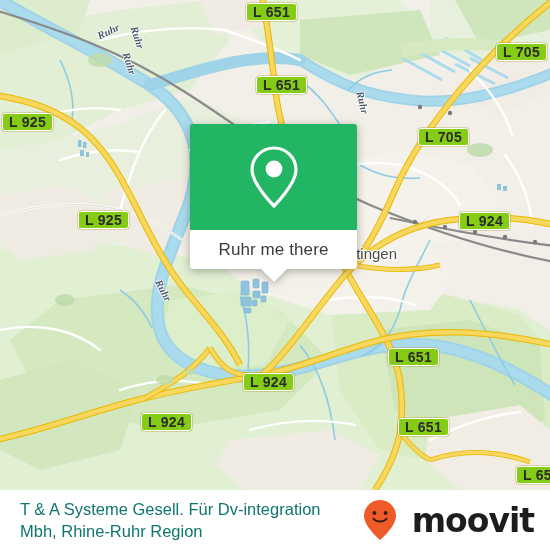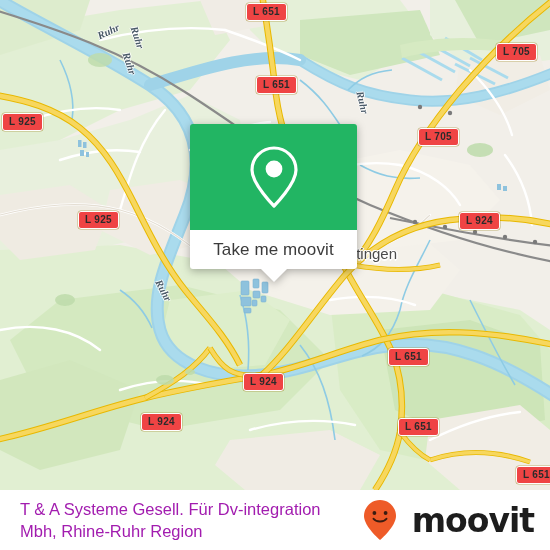--- a/index.html
+++ b/index.html
@@ -14,25 +14,25 @@
   
   #map{
     position:absolute;left:0;top:0;width:550px;height:490px;overflow:hidden;
     background:#f2efe9;
   }
   #map svg{position:absolute;left:0;top:0;}
 
   
   .shield{
     position:absolute;
-    background:#ef4444;
+    background:#84cc16;
     border:1.5px solid #ffffff;
     border-radius:3px;
     color:#2b2b2b;
-    font-size:10px;
+    font-size:14px;
     font-weight:bold;
     letter-spacing:.3px;
     padding:1.5px 6px 2px 6px;
     line-height:12px;
     white-space:nowrap;
     box-shadow:0 0 0 .5px rgba(150,130,20,.55);
     font-family:"Liberation Sans",sans-serif;
   }
 
   
@@ -107,21 +107,21 @@
   #footer{
     position:absolute;left:0;bottom:0;width:550px;height:60px;
     background:#ffffff;
     display:flex;align-items:center;
     box-sizing:border-box;
     padding:0 16px 0 20px;
     z-index:50;
   }
   #footer-title{
     flex:1;
-    color:#a21caf;
+    color:#0f766e;
     font-size:16.5px;
     line-height:22px;
     padding-right:10px;
     font-family:"Liberation Sans",sans-serif;
   }
   #brand{display:flex;align-items:center;gap:14px;}
   #brand-word{
     color:#1d1d1d;font-size:33px;font-weight:bold;letter-spacing:-1px;
     line-height:33px;
     font-family:"DejaVu Sans",sans-serif;
@@ -336,21 +336,21 @@
   </div>
 
   <div id="callout">
     <div id="callout-top">
       <svg width="56" height="66" viewBox="0 0 56 66">
         <path d="M28 4 C15.8 4 6 13.8 6 26 C6 40 28 62 28 62 C28 62 50 40 50 26 C50 13.8 40.2 4 28 4 Z" fill="none" stroke="#ffffff" stroke-width="3.2" stroke-linejoin="round"></path>
         <circle cx="28" cy="25" r="8.4" fill="#ffffff"></circle>
       </svg>
     </div>
     <div id="callout-bottom">
-      <span id="callout-label">Take me moovit</span>
+      <span id="callout-label">Ruhr me there</span>
       <span id="callout-tail"></span>
     </div>
   </div>
 
   <div id="footer">
     <div id="footer-title">T &amp; A Systeme Gesell. Für Dv-integration Mbh, Rhine-Ruhr Region</div>
     <div id="brand">
       <svg width="36" height="42" viewBox="0 0 36 42">
         <path d="M18 1 C9.2 1 2 8.2 2 17 C2 27.5 18 41 18 41 C18 41 34 27.5 34 17 C34 8.2 26.8 1 18 1 Z" fill="#ee5b28"></path>
         <circle cx="12.4" cy="14" r="1.9" fill="#3b1c10"></circle>

